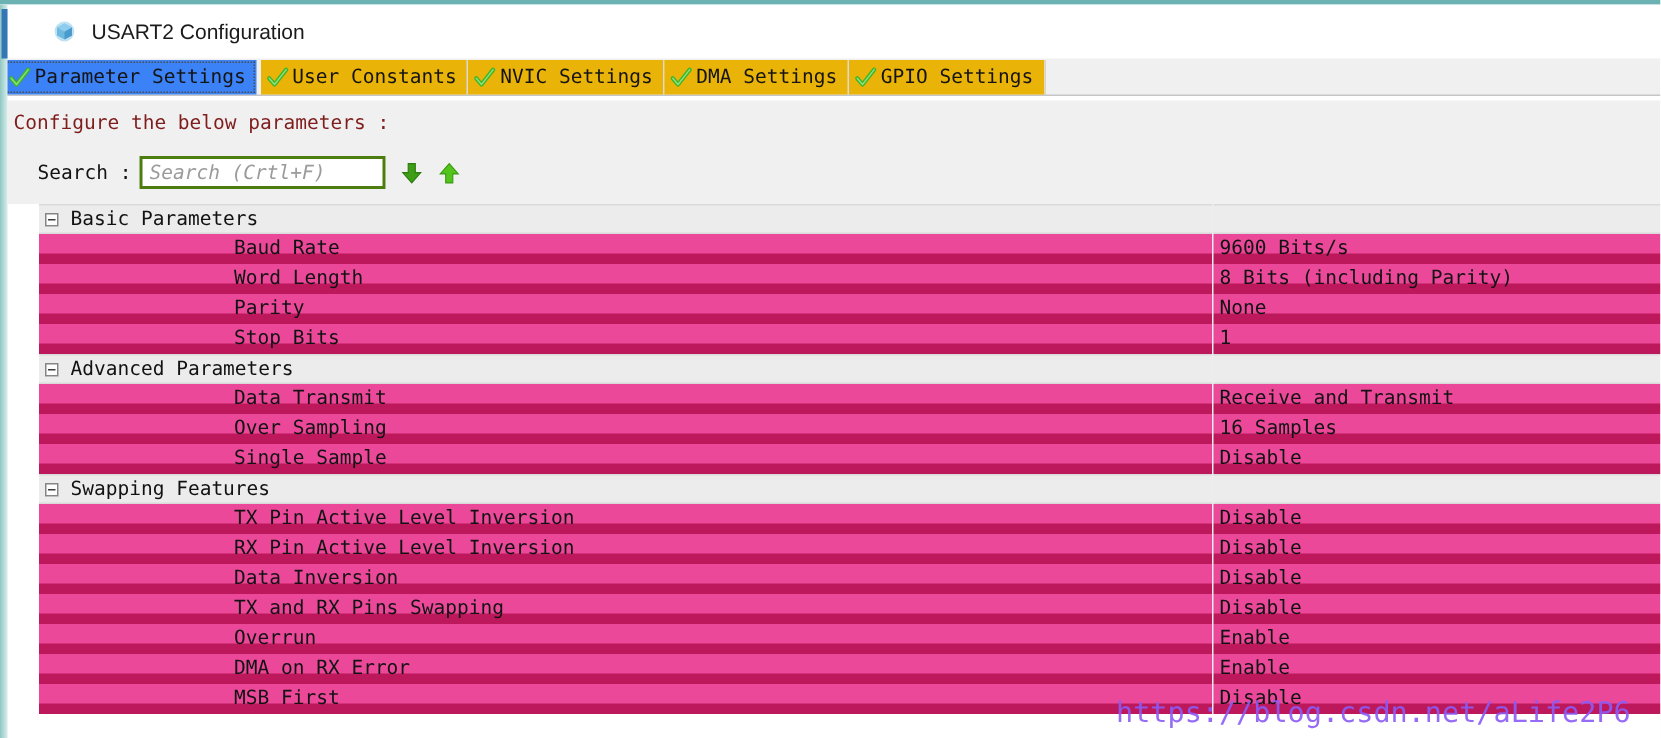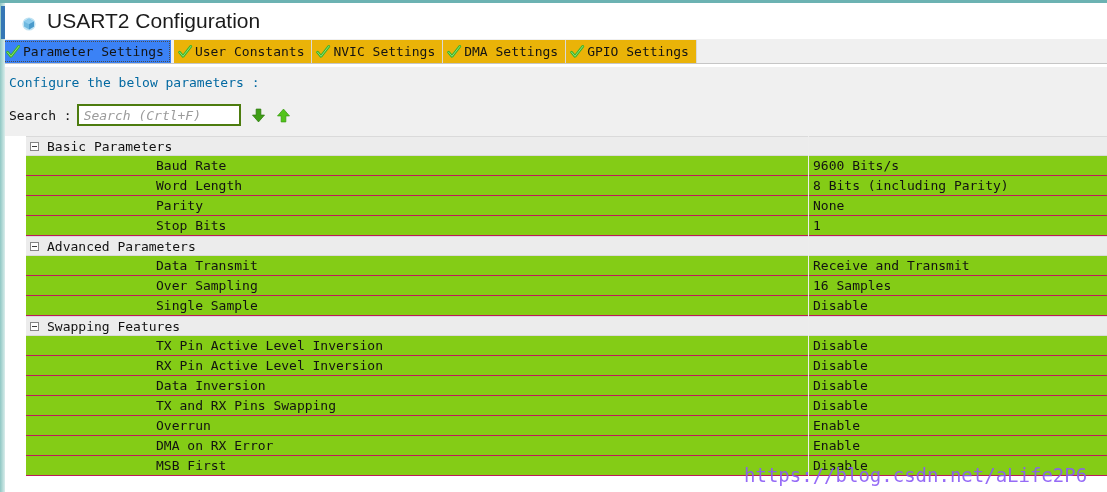--- a/index.html
+++ b/index.html
@@ -16,23 +16,23 @@
     position: absolute; left: 0; top: 0; bottom: 0; width: 5px;
     background: linear-gradient(to right, #8fc7c3, #d9edeb);
     z-index: 6;
   }
   .titlebar-accent {
     position: absolute; left: 1px; top: 3px; width: 4px; height: 33px;
     background: #3577b5; z-index: 7;
   }
   .titlebar {
     height: 36px; display: flex; align-items: center;
-    padding-left: 21px; background: #ffffff;
+    padding-left: 35px; background: #ffffff;
     font-family: "Liberation Sans", sans-serif;
-    font-size: 21px; color: #1b1b1b;
+    font-size: 14px; color: #1b1b1b;
   }
   .cube-icon { width: 16px; height: 16px; margin-right: 10px; flex: 0 0 auto; }
   .tabstrip {
     height: 25px; background: #f0f0f0;
     border-bottom: 1px solid #c6c6c6;
     display: flex; align-items: center; padding-left: 2px;
   }
   .tab {
     display: flex; align-items: center; gap: 2px;
     padding: 2px 7px 2px 3px; height: 23px;
@@ -44,26 +44,26 @@
     background: #3b82f6;
     outline: 1px dotted #4c4c4c; outline-offset: -2px;
     border-right: none; margin-right: 3px;
   }
   .check-icon { width: 16px; height: 15px; display: inline-block; }
   .content {
     position: absolute; top: 64px; left: 5px; right: 0; bottom: 0;
     background: #f0f0f0;
   }
   .intro {
-    padding: 8px 0 0 4px; font-size: 13px; color: #0369a1;
+    padding: 8px 0 0 4px; font-size: 13px; color: #7f1d1d;
     line-height: 16px;
   }
   .search-row {
     display: flex; align-items: center;
-    margin: 13px 0 0 4px; font-size: 13px; color: #121212;
+    margin: 13px 0 0 20px; font-size: 13px; color: #121212;
   }
   .search-label { margin-right: 5px; }
   .search-input {
     width: 164px; height: 22px;
     border: 2px solid #4d7c0f; background: #ffffff;
     font-family: "DejaVu Sans Mono", monospace;
     font-size: 13px; padding: 0 5px; color: #333;
   }
   .search-input::placeholder { color: #9b9b9b; font-style: italic; }
   .arrow-btn {
@@ -77,21 +77,21 @@
     padding-left: 21px;
   }
   .rows-container { position: relative; }
   .rows-container::after {
     content: ""; position: absolute; top: 0; bottom: 0; left: 782px;
     width: 1px; background: #ededed; pointer-events: none;
   }
   .row {
     position: relative; height: 20px; line-height: 19px;
     font-size: 13px; color: #121212;
-    background: #84cc16; border-bottom: 1px solid #be185d;
+    background: #ec4899; border-bottom: 7px solid #be185d;
   }
   .row.section {
     background: #ececec;
     border-top: 1px solid #dadada;
     border-bottom: 1px solid #dadada;
   }
   .expand-icon {
     position: absolute; left: 4px; top: 5px; width: 9px; height: 9px;
     border: 1px solid #858585; background: #fdfdfd; cursor: pointer;
   }

